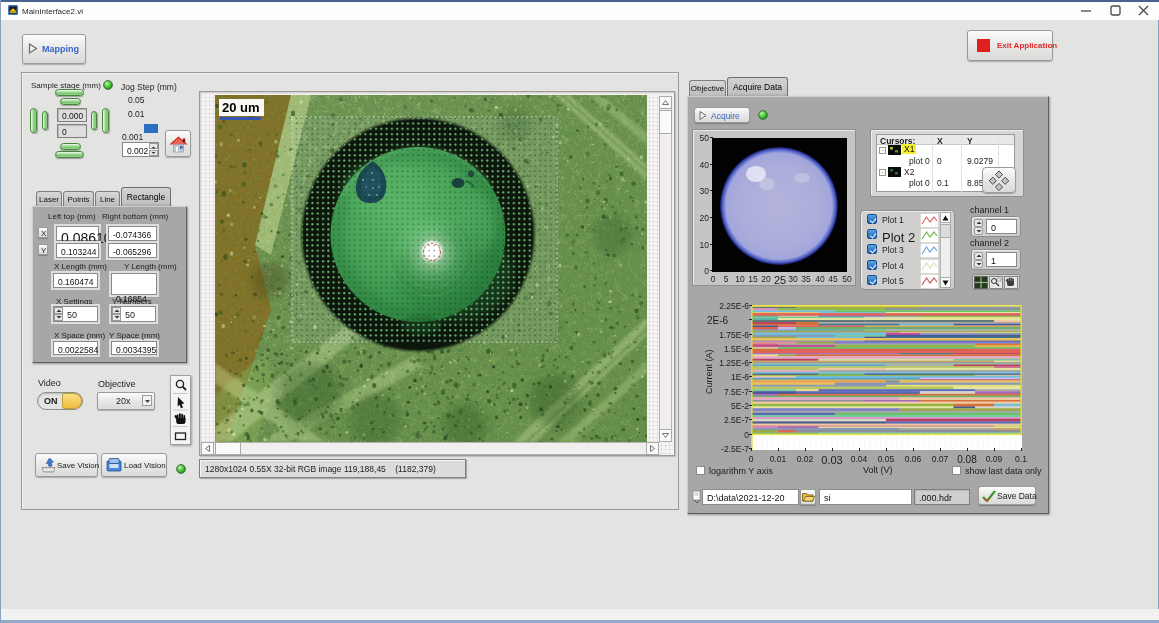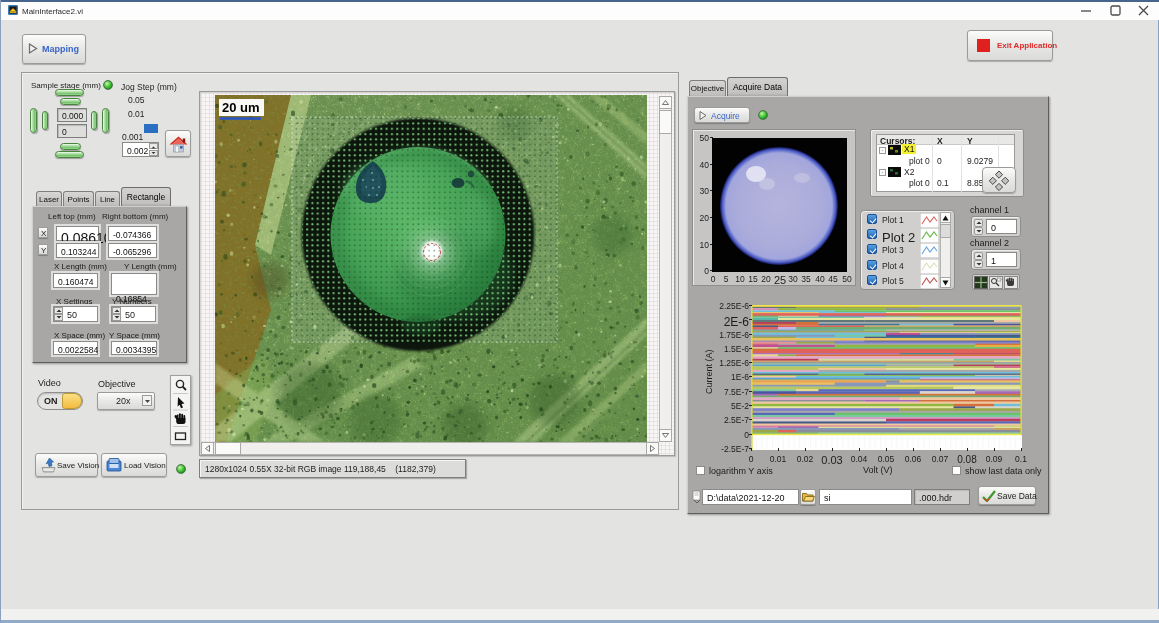--- a/index.html
+++ b/index.html
@@ -1610,21 +1610,21 @@
  <rect x="35.0" y="1.4" width="1.5" height="4" rx="0.7"></rect>
  <rect x="36.8" y="1.8" width="1.5" height="4" rx="0.7"></rect>
  <rect x="38.5" y="2.6" width="1.4" height="3.5" rx="0.7"></rect>
  <path d="M33 5 L40 5 L40 8 q0 2-2 2 l-3.2 0 q-1.8 0-1.8-2.2 Z"></path>
  <path d="M33.2 6.5 L31.9 4.8 q-0.7-0.9 0.2-1.4 q0.7-0.4 1.3 0.3 l1 1.3 Z"></path>
 </g>
 </svg>
 <div class="lbl" style="left:703px;top:394px;z-index:4;transform:rotate(-90deg);transform-origin:left top;font-size:9px">Current (A)</div>
     <div class="lbl" style="left:706px;top:301px;width:42px;text-align:right;z-index:4;font-size:8.5px">2.25E-6</div>
     <div class="abs" style="left:748px;top:305px;width:3px;height:1px;background:#222;z-index:5"></div>
-    <div class="lbl" style="left:706px;top:315px;width:42px;text-align:right;z-index:4;font-size:12px">2E-6</div>
+    <div class="lbl" style="left:706px;top:315px;width:42px;text-align:left;z-index:4;font-size:10px">2E-6</div>
     <div class="abs" style="left:748px;top:319px;width:3px;height:1px;background:#222;z-index:5"></div>
     <div class="lbl" style="left:706px;top:330px;width:42px;text-align:right;z-index:4;font-size:8.5px">1.75E-6</div>
     <div class="abs" style="left:748px;top:334px;width:3px;height:1px;background:#222;z-index:5"></div>
     <div class="lbl" style="left:706px;top:344px;width:42px;text-align:right;z-index:4;font-size:8.5px">1.5E-6</div>
     <div class="abs" style="left:748px;top:348px;width:3px;height:1px;background:#222;z-index:5"></div>
     <div class="lbl" style="left:706px;top:358px;width:42px;text-align:right;z-index:4;font-size:8.5px">1.25E-6</div>
     <div class="abs" style="left:748px;top:362px;width:3px;height:1px;background:#222;z-index:5"></div>
     <div class="lbl" style="left:706px;top:372px;width:42px;text-align:right;z-index:4;font-size:8.5px">1E-6</div>
     <div class="abs" style="left:748px;top:376px;width:3px;height:1px;background:#222;z-index:5"></div>
     <div class="lbl" style="left:706px;top:387px;width:42px;text-align:right;z-index:4;font-size:8.5px">7.5E-7</div>

